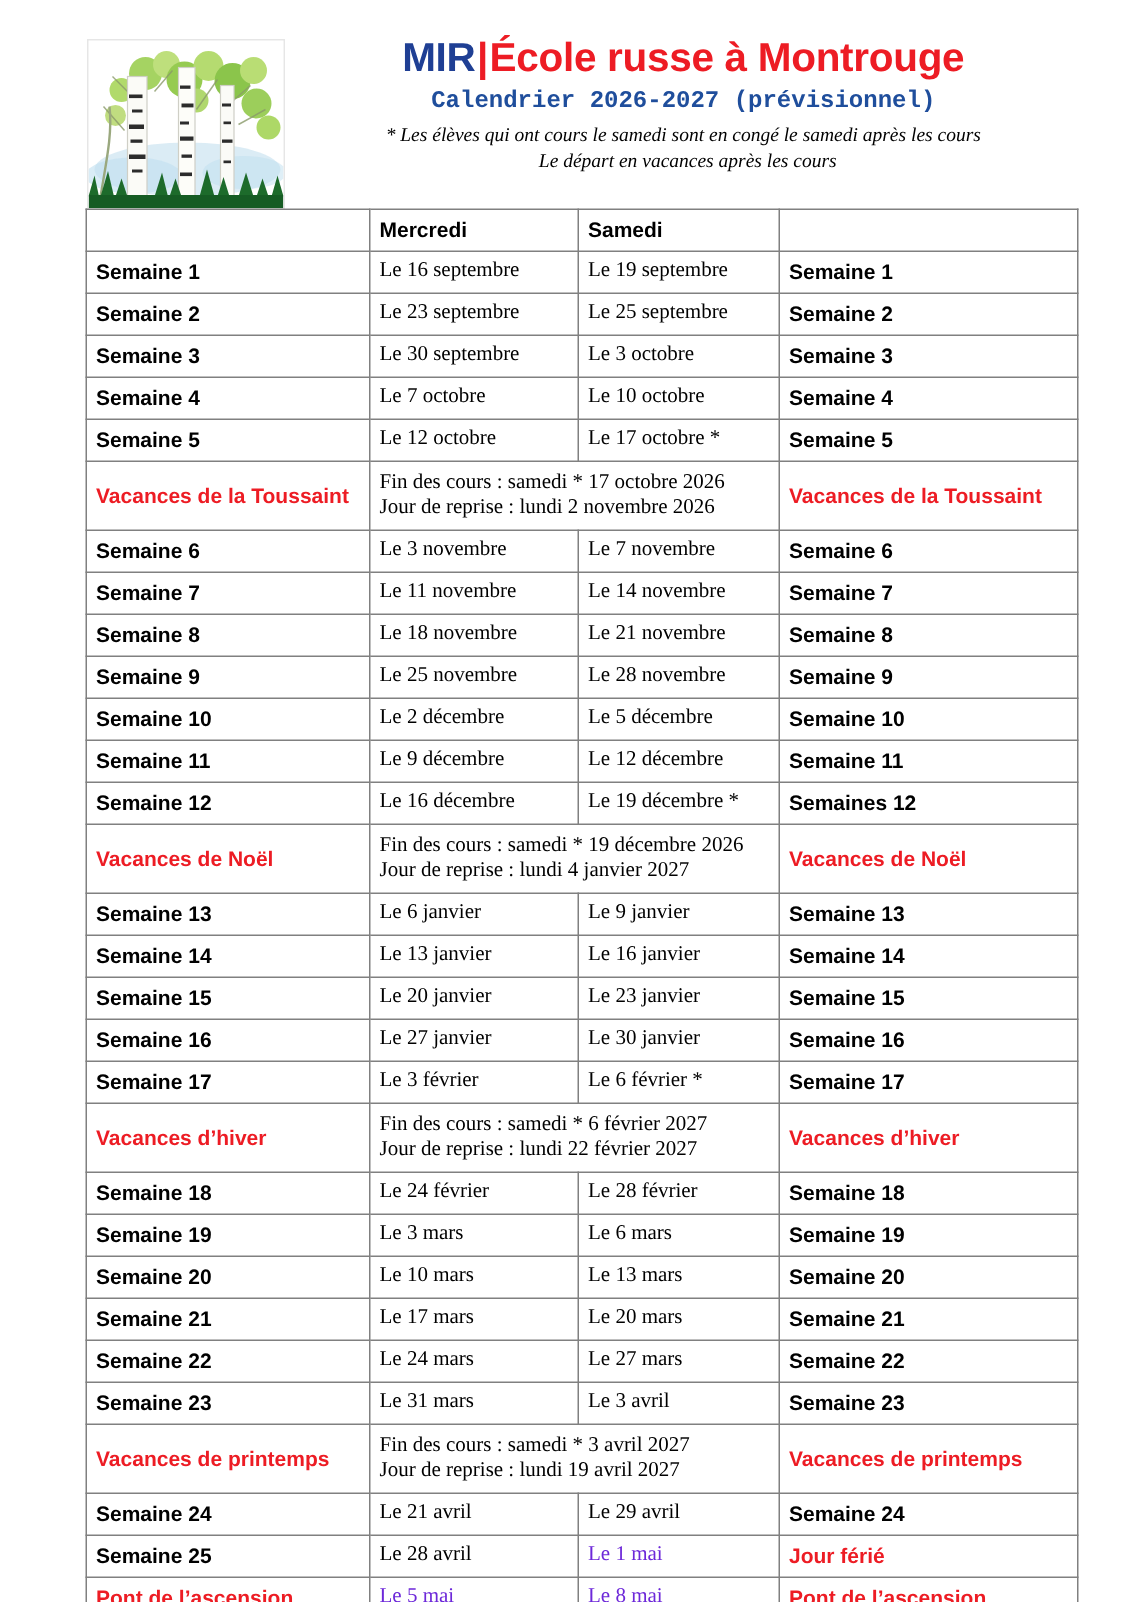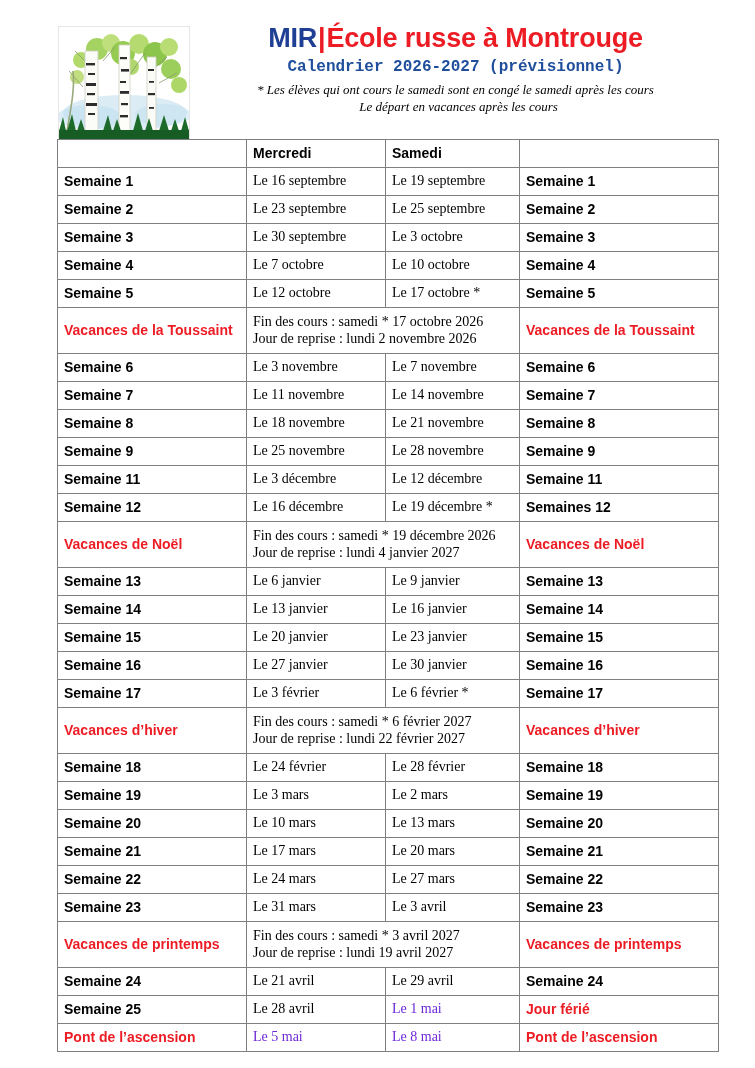--- a/index.html
+++ b/index.html
@@ -299,22 +299,28 @@
           <td class="dt">Le 21 novembre</td>
           <td class="lbl">Semaine 8</td>
         </tr>
         <tr>
           <td class="lbl">Semaine 9</td>
           <td class="dt">Le 25 novembre</td>
           <td class="dt">Le 28 novembre</td>
           <td class="lbl">Semaine 9</td>
         </tr>
         <tr>
+          <td class="lbl">Semaine 10</td>
+          <td class="dt">Le 2 décembre</td>
+          <td class="dt">Le 5 décembre</td>
+          <td class="lbl">Semaine 10</td>
+        </tr>
+        <tr>
           <td class="lbl">Semaine 11</td>
-          <td class="dt">Le 3 décembre</td>
+          <td class="dt">Le 9 décembre</td>
           <td class="dt">Le 12 décembre</td>
           <td class="lbl">Semaine 11</td>
         </tr>
         <tr>
           <td class="lbl">Semaine 12</td>
           <td class="dt">Le 16 décembre</td>
           <td class="dt">Le 19 décembre *</td>
           <td class="lbl">Semaines 12</td>
         </tr>
         <tr class="vac">
@@ -365,21 +371,21 @@
         </tr>
         <tr>
           <td class="lbl">Semaine 18</td>
           <td class="dt">Le 24 février</td>
           <td class="dt">Le 28 février</td>
           <td class="lbl">Semaine 18</td>
         </tr>
         <tr>
           <td class="lbl">Semaine 19</td>
           <td class="dt">Le 3 mars</td>
-          <td class="dt">Le 2 mars</td>
+          <td class="dt">Le 6 mars</td>
           <td class="lbl">Semaine 19</td>
         </tr>
         <tr>
           <td class="lbl">Semaine 20</td>
           <td class="dt">Le 10 mars</td>
           <td class="dt">Le 13 mars</td>
           <td class="lbl">Semaine 20</td>
         </tr>
         <tr>
           <td class="lbl">Semaine 21</td>

